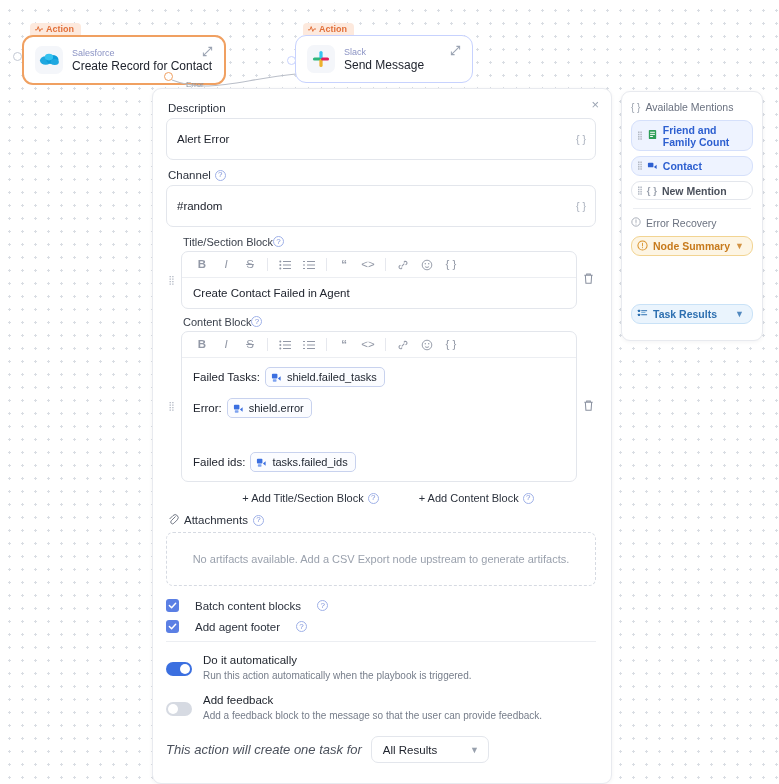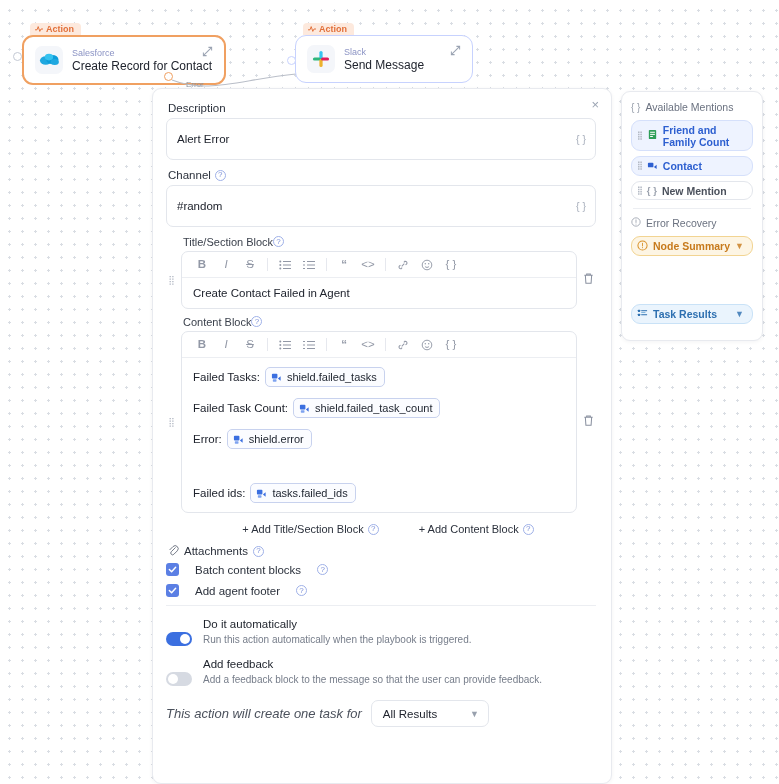--- a/index.html
+++ b/index.html
@@ -127,21 +127,21 @@
   }
 
   .cbrow { display:flex; align-items:center; gap:16px; margin-bottom:8px; font-size:11.5px; color:#2b313c; }
   .cb {
     width:13px; height:13px; border-radius:3px; background:#5b7fe4;
     display:flex; align-items:center; justify-content:center; cursor:pointer; flex:0 0 13px;
   }
   .cb svg { display:block; }
   .divider { height:1px; background:#eceef2; margin:8px 0 11px; }
 
-  .togrow { display:flex; gap:11px; margin-bottom:11px; align-items:flex-end; }
+  .togrow { display:flex; gap:11px; margin-bottom:11px; align-items:center; }
   .tog {
     width:26px; height:14px; border-radius:8px; background:#d6dae2;
     position:relative; cursor:pointer; flex:0 0 26px; margin-top:3px;
   }
   .tog.on { background:#3b6fe0; }
   .tog i {
     position:absolute; top:2px; left:2px; width:10px; height:10px;
     border-radius:50%; background:#fff; display:block;
   }
   .tog.on i { left:14px; }
@@ -393,33 +393,20 @@
               <svg width="11" height="11" viewBox="0 0 12 12">
                   <rect x="1" y="2" width="6" height="5" rx="1" fill="#3b6fe0"></rect>
                   <path d="M7.5 7 L10.5 4.5 L10.5 9.5 Z" fill="#3b6fe0"></path>
                   <rect x="2" y="8" width="4" height="2.5" rx=".6" fill="#7ea2ef"></rect>
                 </svg>
             </span>
             <span>shield.failed_tasks</span>
           </span>
         </div>
         <div class="ed-line">
-          <span>Failed Task Count:</span>
-          <span class="chip">
-            <span class="mico">
-              <svg width="11" height="11" viewBox="0 0 12 12">
-                  <rect x="1" y="2" width="6" height="5" rx="1" fill="#3b6fe0"></rect>
-                  <path d="M7.5 7 L10.5 4.5 L10.5 9.5 Z" fill="#3b6fe0"></path>
-                  <rect x="2" y="8" width="4" height="2.5" rx=".6" fill="#7ea2ef"></rect>
-                </svg>
-            </span>
-            <span>shield.failed_task_count</span>
-          </span>
-        </div>
-        <div class="ed-line">
           <span>Error:</span>
           <span class="chip">
             <span class="mico">
               <svg width="11" height="11" viewBox="0 0 12 12">
                   <rect x="1" y="2" width="6" height="5" rx="1" fill="#3b6fe0"></rect>
                   <path d="M7.5 7 L10.5 4.5 L10.5 9.5 Z" fill="#3b6fe0"></path>
                   <rect x="2" y="8" width="4" height="2.5" rx=".6" fill="#7ea2ef"></rect>
                 </svg>
             </span>
             <span>shield.error</span>
@@ -461,20 +448,23 @@
 
   <div class="attach-head">
     <span>
       <svg width="12" height="12" viewBox="0 0 14 14">
           <path d="M10 4 L5 9 A2 2 0 0 0 8 12 L12 8 A3.4 3.4 0 0 0 7 3 L3 7" fill="none" stroke="#6b7280" stroke-width="1.1"></path>
         </svg>
     </span>
     <span>Attachments</span>
     <span class="help">?</span>
   </div>
+  <div class="dropzone">
+    <span>No artifacts available. Add a CSV Export node upstream to generate artifacts.</span>
+  </div>
 
   <div class="cbrow">
     <span class="cb">
       <svg width="9" height="9" viewBox="0 0 10 10">
           <path d="M1.5 5 L4 7.5 L8.5 2.5" fill="none" stroke="#fff" stroke-width="1.6" stroke-linecap="round" stroke-linejoin="round"></path>
         </svg>
     </span>
     <span>Batch content blocks</span>
     <span class="help">?</span>
   </div>

